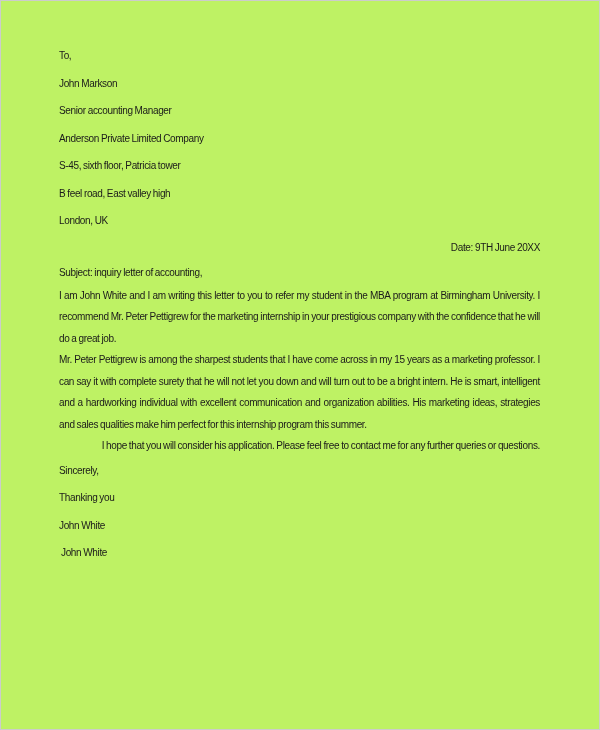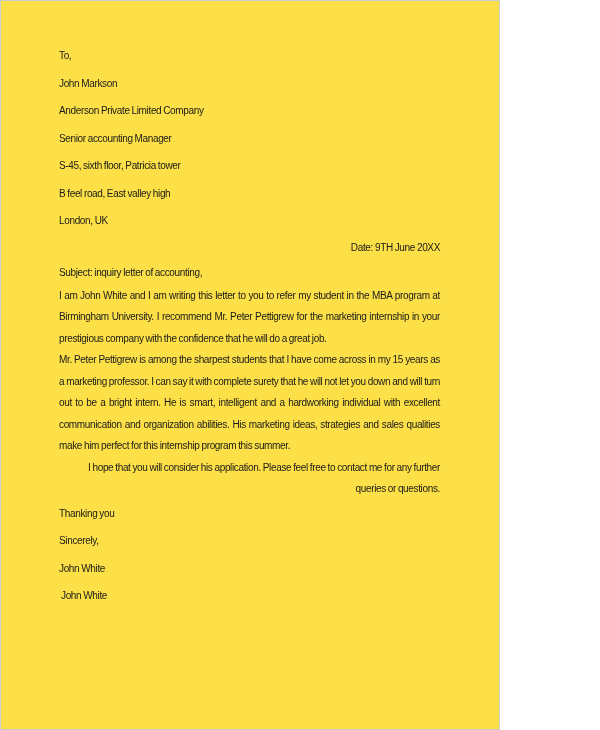--- a/index.html
+++ b/index.html
@@ -2,24 +2,24 @@
 <html><head>
 <meta charset="utf-8">
 <style>
   html, body {
     margin: 0;
     padding: 0;
     background: #ffffff;
   }
   .page {
     position: relative;
-    width: 500px;
+    width: 600px;
     height: 730px;
     box-sizing: border-box;
-    background: #fde047;
+    background: #bef264;
     border: 1px solid #cccccc;
     padding: 41px 59px 0 58px;
     font-family: "Liberation Sans", "DejaVu Sans", sans-serif;
     font-size: 10px;
     color: #1a1a1a;
     letter-spacing: -0.35px;
     word-spacing: -0.5px;
     overflow: hidden;
   }
   .page p { margin: 0; }
@@ -48,35 +48,35 @@
   .closing-4 { margin-top: 0.5px; padding-left: 2px; }
 </style>
 </head>
 <body>
 
 <div class="page">
 
   <div>
     <p class="line">To,</p>
     <p class="line">John Markson</p>
+    <p class="line">Senior accounting Manager</p>
     <p class="line">Anderson Private Limited Company</p>
-    <p class="line">Senior accounting Manager</p>
     <p class="line">S-45, sixth floor, Patricia tower</p>
     <p class="line">B feel road, East valley high</p>
   </div>
 
   <p class="line city-line">London, UK</p>
   <p class="line-sm date-line">Date: 9TH June 20XX</p>
   <p class="line-sm subject-line">Subject: inquiry letter of accounting,</p>
 
 
   <p class="para para-1">I am John White and I am writing this letter to you to refer my student in the MBA program at Birmingham University. I recommend Mr. Peter Pettigrew for the marketing internship in your prestigious company with the confidence that he will do a great job.</p>
   <p class="para para-2">Mr. Peter Pettigrew is among the sharpest students that I have come across in my 15 years as a marketing professor. I can say it with complete surety that he will not let you down and will turn out to be a bright intern. He is smart, intelligent and a hardworking individual with excellent communication and organization abilities. His marketing ideas, strategies and sales qualities make him perfect for this internship program this summer.</p>
   <p class="para para-3">I hope that you will consider his application. Please feel free to contact me for any further queries or questions.</p>
 
   <div>
+    <p class="line closing-2">Sincerely,</p>
     <p class="line closing-1">Thanking you</p>
-    <p class="line closing-2">Sincerely,</p>
     <p class="line closing-3">John White</p>
     <p class="line closing-4">John White</p>
   </div>
 
 </div>
 
 </body></html>

